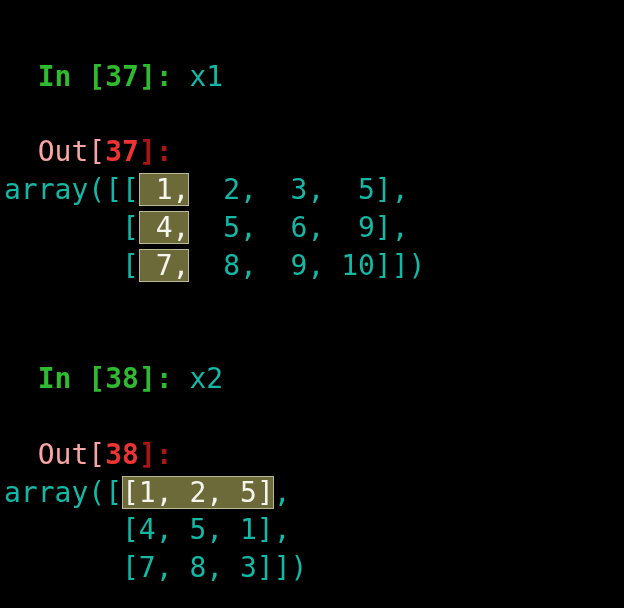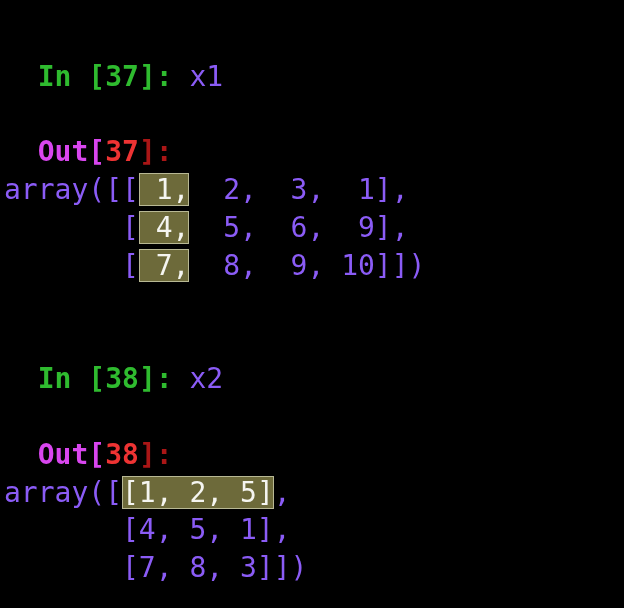--- a/index.html
+++ b/index.html
@@ -11,41 +11,41 @@
       color: #e8e8e8;
       padding: 20px 4px;
       width: 624px;
       height: 608px;
       overflow: hidden;
     }
     .line { white-space: pre; }
     .in-label { color: #2fbb2f; font-weight: bold; text-align: right; }
     .in-num { color: #2fbb2f; font-weight: bold; }
     .in-br { color: #2fbb2f; font-weight: bold; }
-    .out-label { color: #d946ef; font-weight: bold; }
+    .out-label { color: #fca5a5; font-weight: normal; }
     .out-num { color: #ee3333; font-weight: bold; }
     .out-br { color: #aa1616; font-weight: bold; }
-    .txt { color: #8b5cf6; }
+    .txt { color: #14b8a6; }
     .hl {
       background: #6d6a3a;
       color: #f5f5f0;
       box-shadow: 0 0 0 1px #b8b894 inset;
     }
     .blank { height: 1.35em; }
   </style>
 </head>
 <body>
 
 <div class="line">
   <span class="in-label">In [</span><span class="in-num">37</span><span class="in-br">]: </span><span class="txt">x1</span>
 </div>
 <div class="line">
   <span class="out-label">Out[</span><span class="out-num">37</span><span class="out-br">]:</span>
 </div>
-<div class="line"><span class="txt">array([[</span><span class="hl"> 1,</span><span class="txt">  2,  3,  1],</span></div>
+<div class="line"><span class="txt">array([[</span><span class="hl"> 1,</span><span class="txt">  2,  3,  5],</span></div>
 <div class="line"><span class="txt">       [</span><span class="hl"> 4,</span><span class="txt">  5,  6,  9],</span></div>
 <div class="line"><span class="txt">       [</span><span class="hl"> 7,</span><span class="txt">  8,  9, 10]])</span></div>
 
 <div class="blank"></div>
 
 <div class="line">
   <span class="in-label">In [</span><span class="in-num">38</span><span class="in-br">]: </span><span class="txt">x2</span>
 </div>
 <div class="line">
   <span class="out-label">Out[</span><span class="out-num">38</span><span class="out-br">]:</span>

